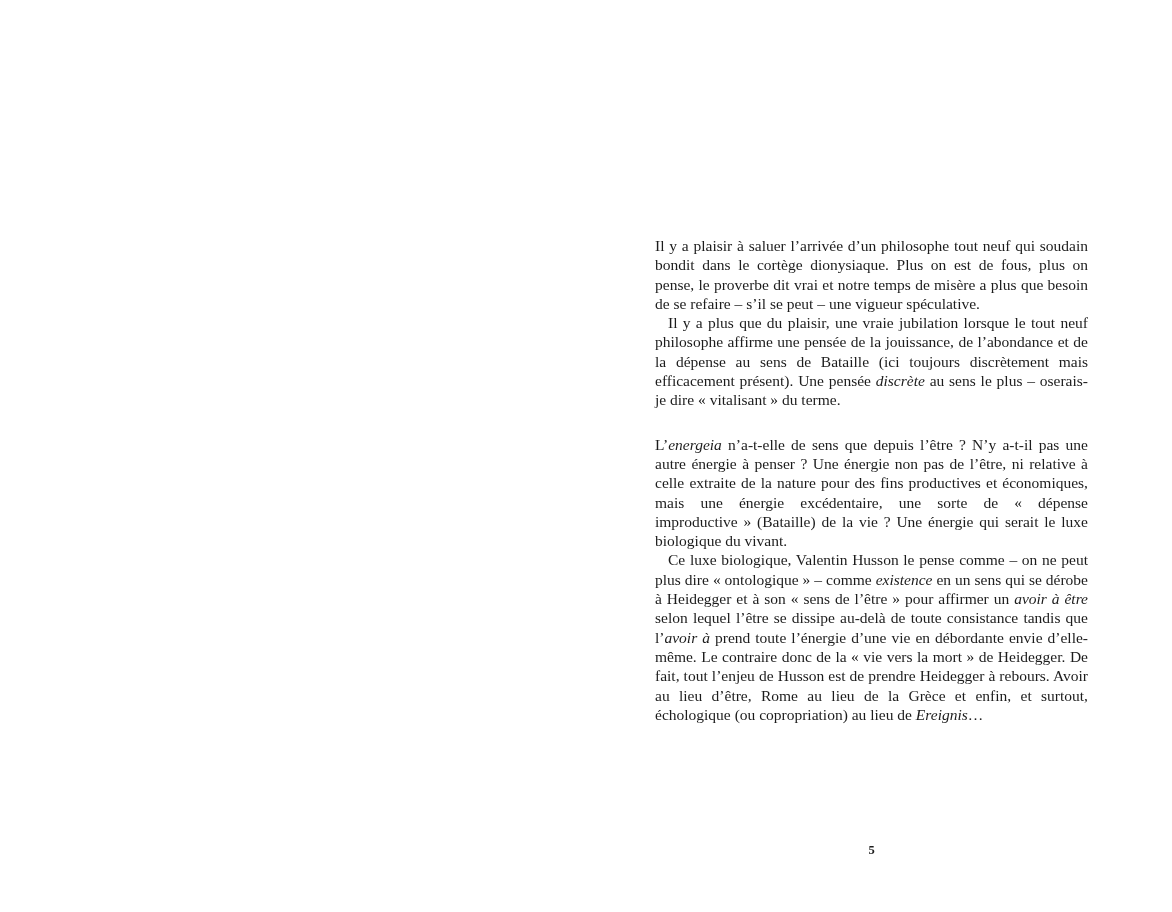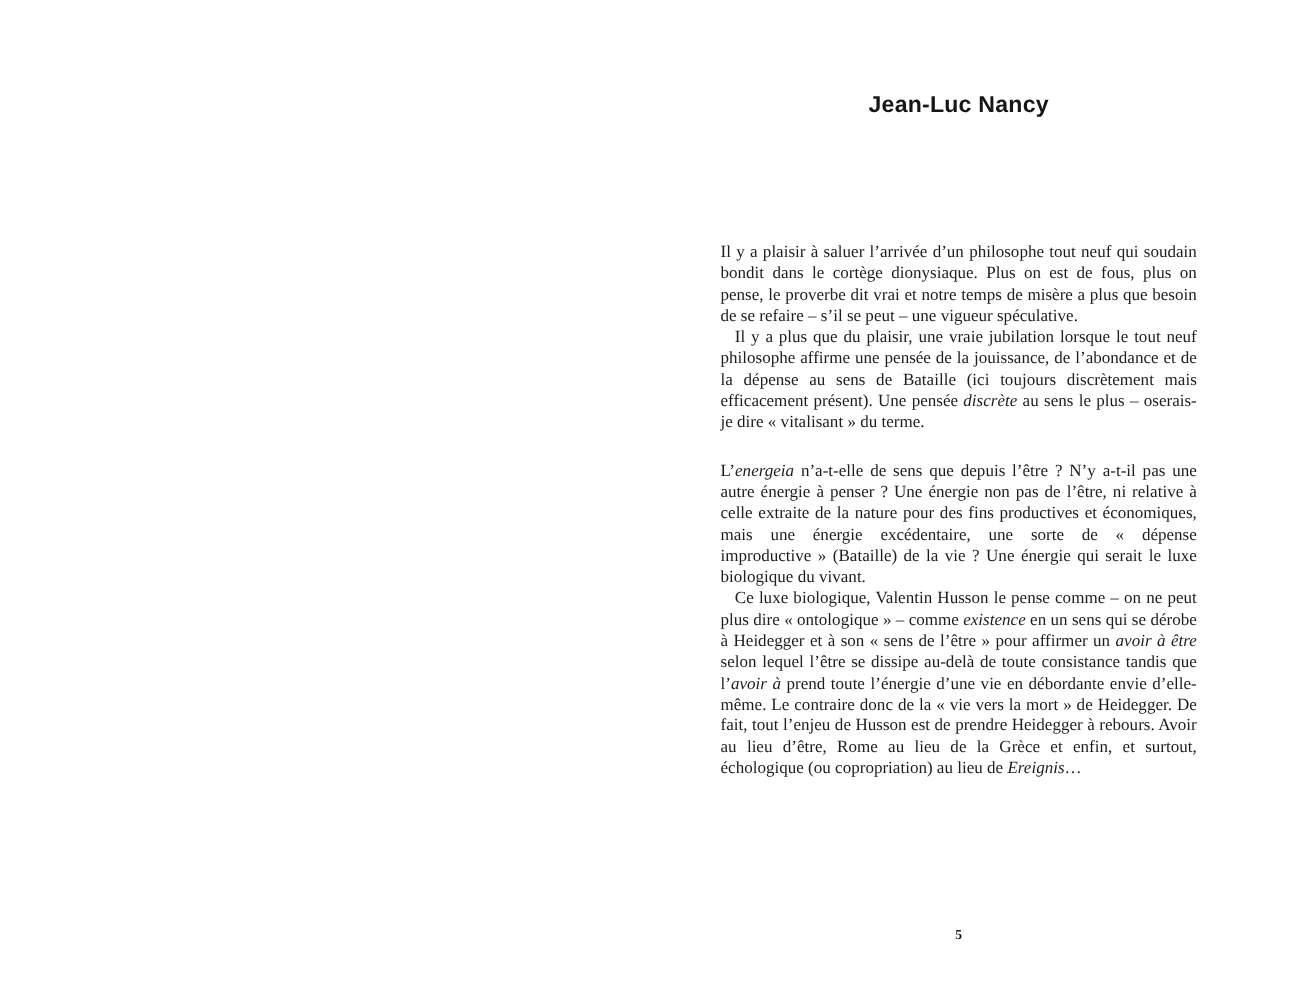--- a/index.html
+++ b/index.html
@@ -45,21 +45,21 @@
     text-align: center;
     font-family: "Liberation Sans", sans-serif;
     font-weight: 700;
     font-size: 21.5px;
     line-height: 24px;
     letter-spacing: 0.2px;
     color: #161616;
   }
   .body-text {
     position: absolute;
-    top: 220px;
+    top: 236px;
     left: 0;
     width: 100%;
     font-size: 15.5px;
     line-height: 19.3px;
     color: #1c1c1c;
     text-align: justify;
   }
   .body-text p {
     margin: 0;
     padding: 0;
@@ -83,21 +83,20 @@
     font-weight: 700;
     font-size: 12.5px;
     color: #1c1c1c;
   }
 </style>
 </head>
 <body>
 
 <div class="canvas">
   <div class="text-column">
-    <h1 class="author-heading">Jean-Luc Nancy</h1>
     <div class="body-text">
         <p><span>Il y a plaisir à saluer l’arrivée d’un philosophe tout neuf qui soudain bondit dans le cortège dionysiaque. Plus on est de fous, plus on pense, le proverbe dit vrai et notre temps de misère a plus que besoin de se refaire – s’il se peut – une vigueur spéculative.</span></p>
         <p class="indent"><span>Il y a plus que du plaisir, une vraie jubilation lorsque le tout neuf philosophe affirme une pensée de la jouissance, de l’abondance et de la dépense au sens de Bataille (ici toujours discrètement mais efficacement présent). Une pensée </span><span class="em">discrète</span><span> au sens le plus – oserais-je dire «&nbsp;vitalisant&nbsp;» du terme.</span></p>
         <p class="section-gap"><span>L’</span><span class="em">energeia</span><span> n’a-t-elle de sens que depuis l’être&nbsp;? N’y a-t-il pas une autre énergie à penser&nbsp;? Une énergie non pas de l’être, ni relative à celle extraite de la nature pour des fins productives et économiques, mais une énergie excédentaire, une sorte de «&nbsp;dépense improductive&nbsp;» (Bataille) de la vie&nbsp;? Une énergie qui serait le luxe biologique du vivant.</span></p>
         <p class="indent"><span>Ce luxe biologique, Valentin Husson le pense comme – on ne peut plus dire «&nbsp;ontologique&nbsp;» – comme </span><span class="em">existence</span><span> en un sens qui se dérobe à Heidegger et à son «&nbsp;sens de l’être&nbsp;» pour affirmer un </span><span class="em">avoir à être</span><span> selon lequel l’être se dissipe au-delà de toute consistance tandis que l’</span><span class="em">avoir à</span><span> prend toute l’énergie d’une vie en débordante envie d’elle-même. Le contraire donc de la «&nbsp;vie vers la mort&nbsp;» de Heidegger. De fait, tout l’enjeu de Husson est de prendre Heidegger à rebours. Avoir au lieu d’être, Rome au lieu de la Grèce et enfin, et surtout, échologique (ou copropriation) au lieu de </span><span class="em">Ereignis</span><span>…</span></p>
       </div>
     <div class="folio">5</div>
   </div>
 </div>
 

